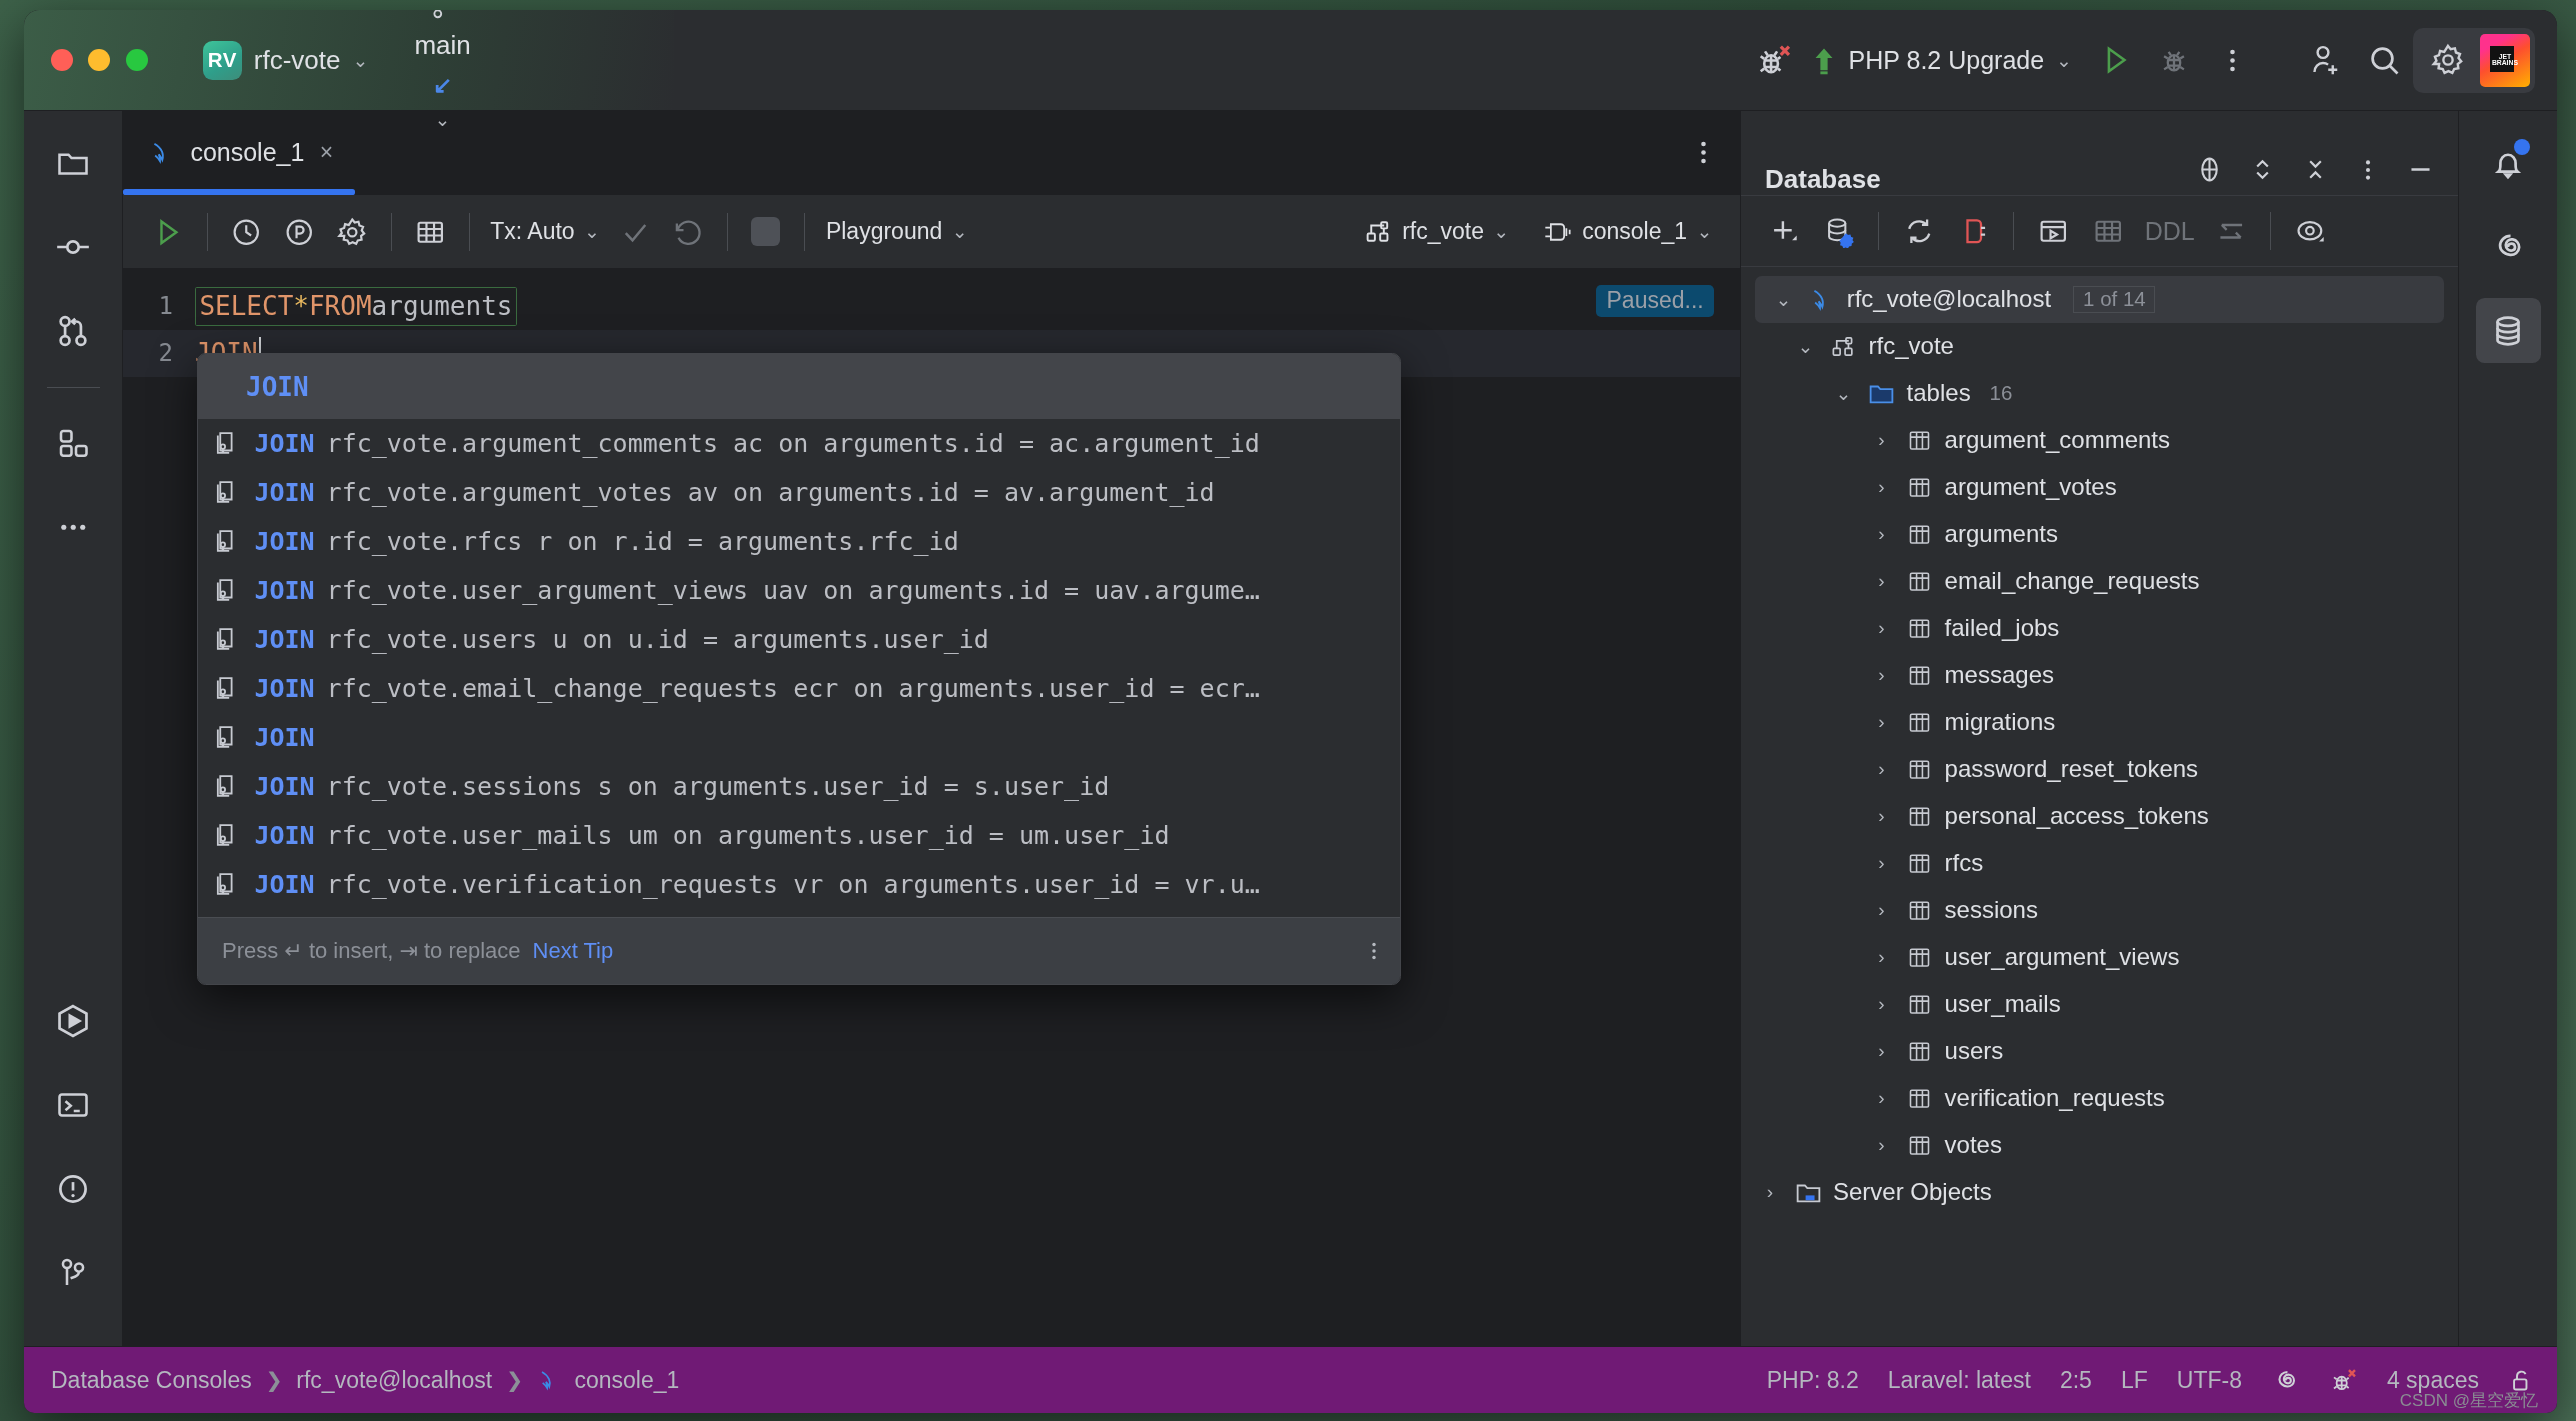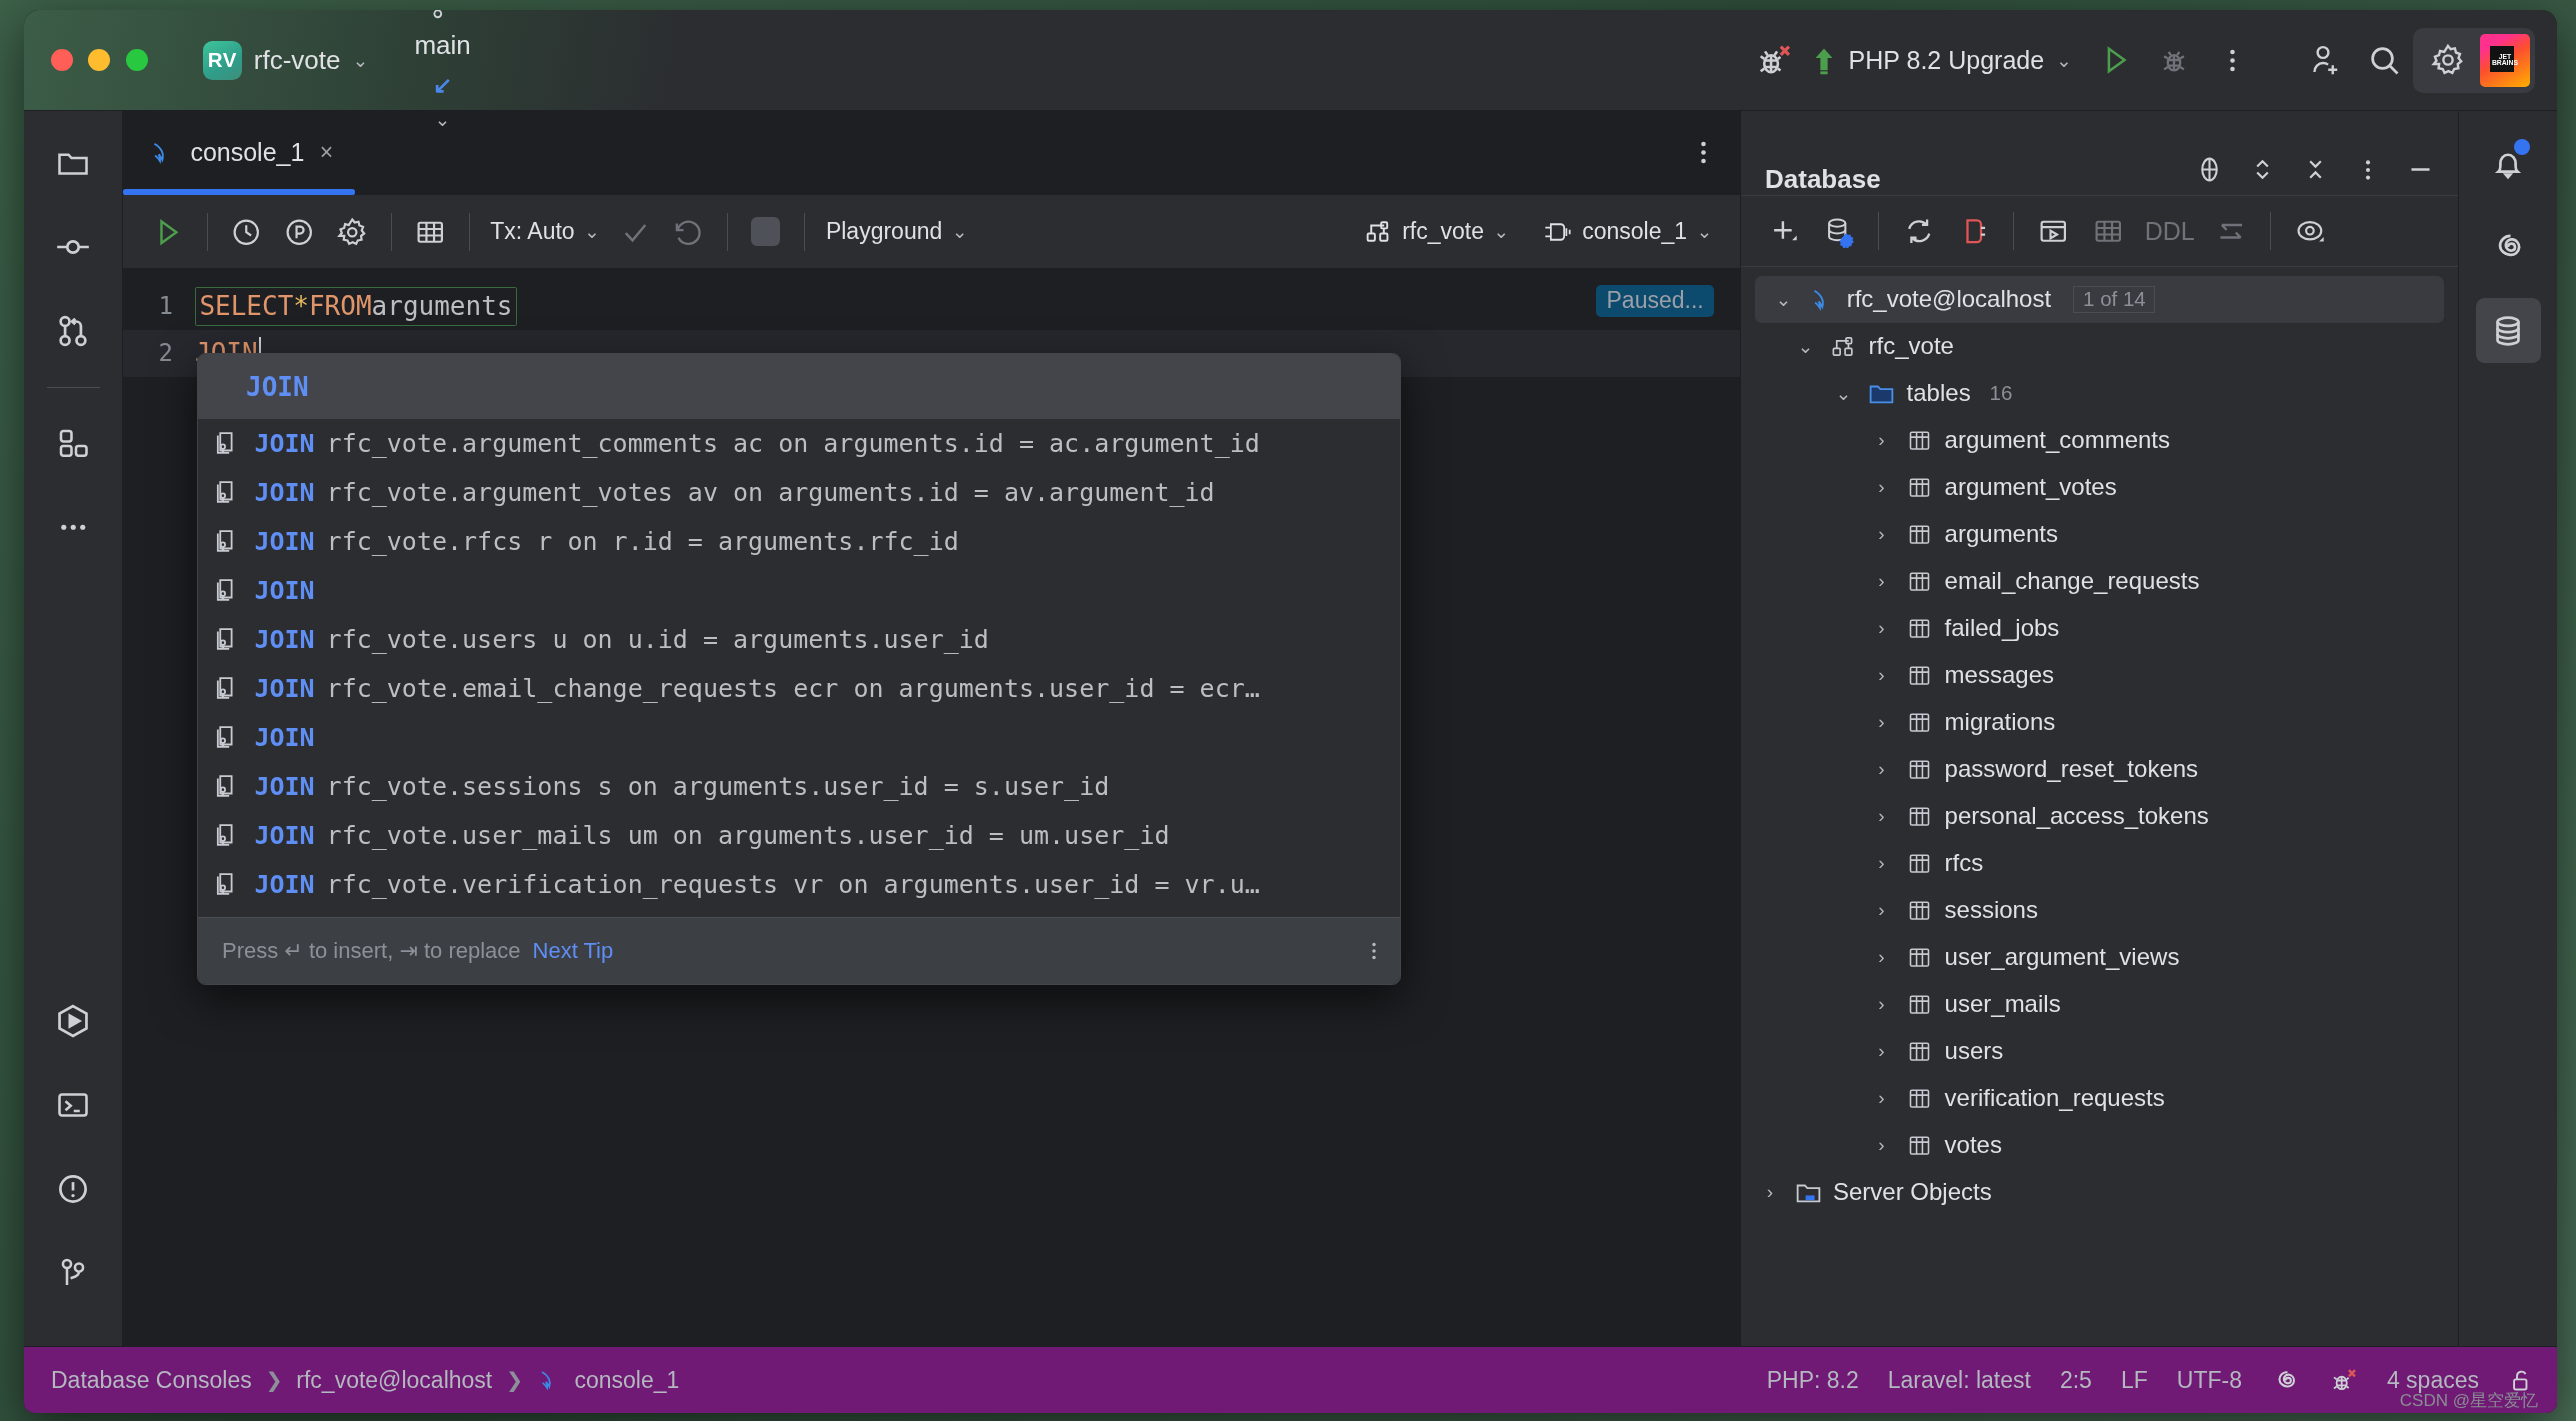--- a/index.html
+++ b/index.html
@@ -521,20 +521,21 @@
                   <span> rfc_vote.rfcs r on r.id = arguments.rfc_id</span>
                 </div>
                 <div class="pop-item">
                   <svg class="pico" viewBox="0 0 24 24" fill="none" stroke="currentColor" stroke-width="1.5">
   <path d="M6 3.4h9.4v14.4H6z"></path>
                     <path d="M4 5.4v14.4h9.4"></path>
   <circle cx="8.2" cy="14.6" r="1.8"></circle>
                     <path d="M8.2 16.4v3.4M7.2 18.2h2"></path>
                   </svg>
                   <span class="jkw">JOIN</span>
+                  <span> rfc_vote.user_argument_views uav on arguments.id = uav.argume…</span>
                 </div>
                 <div class="pop-item">
                   <svg class="pico" viewBox="0 0 24 24" fill="none" stroke="currentColor" stroke-width="1.5">
   <path d="M6 3.4h9.4v14.4H6z"></path>
                     <path d="M4 5.4v14.4h9.4"></path>
   <circle cx="8.2" cy="14.6" r="1.8"></circle>
                     <path d="M8.2 16.4v3.4M7.2 18.2h2"></path>
                   </svg>
                   <span class="jkw">JOIN</span>
                   <span> rfc_vote.users u on u.id = arguments.user_id</span>

